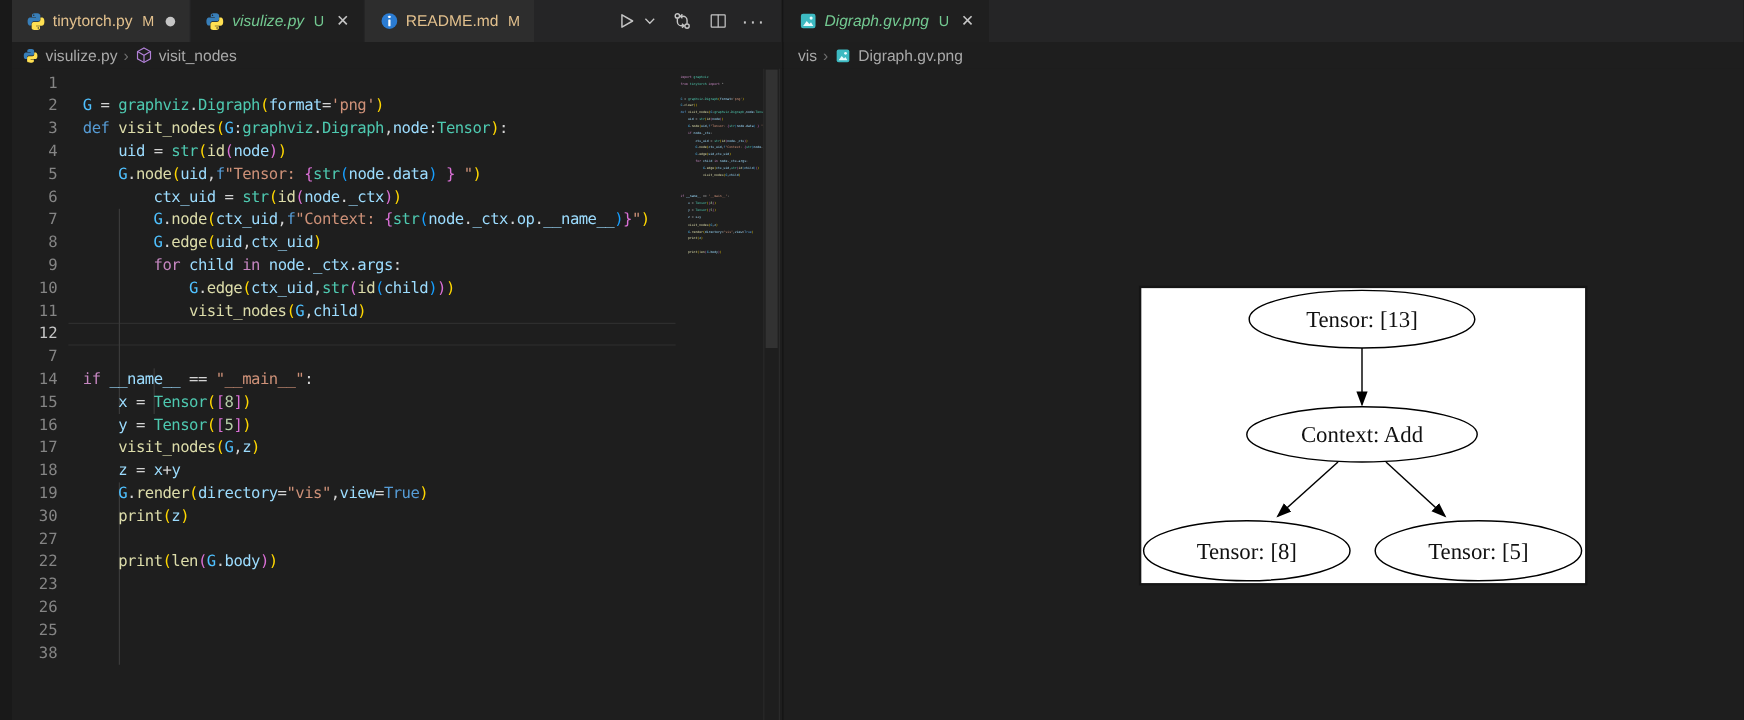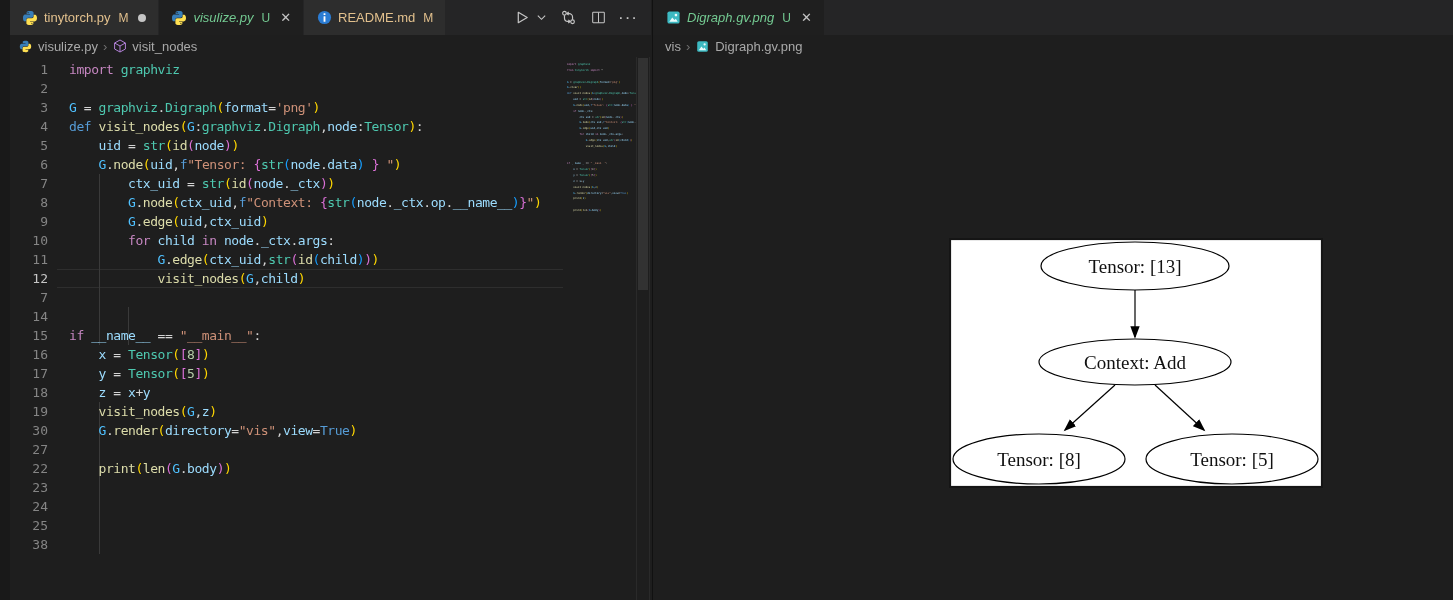--- a/index.html
+++ b/index.html
@@ -201,45 +201,45 @@
           <div class="ln">14</div>
           <div class="ln">15</div>
           <div class="ln">16</div>
           <div class="ln">17</div>
           <div class="ln">18</div>
           <div class="ln">19</div>
           <div class="ln">30</div>
           <div class="ln">27</div>
           <div class="ln">22</div>
           <div class="ln">23</div>
-          <div class="ln">24</div>
+          <div class="ln">26</div>
           <div class="ln">25</div>
           <div class="ln">38</div>
         </div>
       <div class="code">
-          <div class="cl"><span style="color: rgb(197, 134, 192);">import</span><span style="color: rgb(212, 212, 212);"> </span><span style="color: rgb(78, 201, 176);">graphviz</span></div>
           <div class="cl"> </div>
           <div class="cl"><span style="color: rgb(79, 193, 255);">G</span><span style="color: rgb(212, 212, 212);"> = </span><span style="color: rgb(78, 201, 176);">graphviz</span><span style="color: rgb(212, 212, 212);">.</span><span style="color: rgb(78, 201, 176);">Digraph</span><span style="color: rgb(255, 215, 0);">(</span><span style="color: rgb(156, 220, 254);">format</span><span style="color: rgb(212, 212, 212);">=</span><span style="color: rgb(206, 145, 120);">'png'</span><span style="color: rgb(255, 215, 0);">)</span></div>
           <div class="cl"><span style="color: rgb(86, 156, 214);">def</span><span style="color: rgb(212, 212, 212);"> </span><span style="color: rgb(220, 220, 170);">visit_nodes</span><span style="color: rgb(255, 215, 0);">(</span><span style="color: rgb(79, 193, 255);">G</span><span style="color: rgb(212, 212, 212);">:</span><span style="color: rgb(78, 201, 176);">graphviz</span><span style="color: rgb(212, 212, 212);">.</span><span style="color: rgb(78, 201, 176);">Digraph</span><span style="color: rgb(212, 212, 212);">,</span><span style="color: rgb(156, 220, 254);">node</span><span style="color: rgb(212, 212, 212);">:</span><span style="color: rgb(78, 201, 176);">Tensor</span><span style="color: rgb(255, 215, 0);">)</span><span style="color: rgb(212, 212, 212);">:</span></div>
           <div class="cl"><span style="color: rgb(212, 212, 212);">    </span><span style="color: rgb(156, 220, 254);">uid</span><span style="color: rgb(212, 212, 212);"> = </span><span style="color: rgb(78, 201, 176);">str</span><span style="color: rgb(255, 215, 0);">(</span><span style="color: rgb(220, 220, 170);">id</span><span style="color: rgb(218, 112, 214);">(</span><span style="color: rgb(156, 220, 254);">node</span><span style="color: rgb(218, 112, 214);">)</span><span style="color: rgb(255, 215, 0);">)</span></div>
           <div class="cl"><span style="color: rgb(212, 212, 212);">    </span><span style="color: rgb(79, 193, 255);">G</span><span style="color: rgb(212, 212, 212);">.</span><span style="color: rgb(220, 220, 170);">node</span><span style="color: rgb(255, 215, 0);">(</span><span style="color: rgb(156, 220, 254);">uid</span><span style="color: rgb(212, 212, 212);">,</span><span style="color: rgb(86, 156, 214);">f</span><span style="color: rgb(206, 145, 120);">"Tensor: </span><span style="color: rgb(218, 112, 214);">{</span><span style="color: rgb(78, 201, 176);">str</span><span style="color: rgb(23, 159, 255);">(</span><span style="color: rgb(156, 220, 254);">node</span><span style="color: rgb(212, 212, 212);">.</span><span style="color: rgb(156, 220, 254);">data</span><span style="color: rgb(23, 159, 255);">)</span><span style="color: rgb(212, 212, 212);"> </span><span style="color: rgb(218, 112, 214);">}</span><span style="color: rgb(206, 145, 120);"> "</span><span style="color: rgb(255, 215, 0);">)</span></div>
           <div class="cl"><span style="color: rgb(212, 212, 212);">        </span><span style="color: rgb(156, 220, 254);">ctx_uid</span><span style="color: rgb(212, 212, 212);"> = </span><span style="color: rgb(78, 201, 176);">str</span><span style="color: rgb(255, 215, 0);">(</span><span style="color: rgb(220, 220, 170);">id</span><span style="color: rgb(218, 112, 214);">(</span><span style="color: rgb(156, 220, 254);">node</span><span style="color: rgb(212, 212, 212);">.</span><span style="color: rgb(156, 220, 254);">_ctx</span><span style="color: rgb(218, 112, 214);">)</span><span style="color: rgb(255, 215, 0);">)</span></div>
           <div class="cl"><span style="color: rgb(212, 212, 212);">        </span><span style="color: rgb(79, 193, 255);">G</span><span style="color: rgb(212, 212, 212);">.</span><span style="color: rgb(220, 220, 170);">node</span><span style="color: rgb(255, 215, 0);">(</span><span style="color: rgb(156, 220, 254);">ctx_uid</span><span style="color: rgb(212, 212, 212);">,</span><span style="color: rgb(86, 156, 214);">f</span><span style="color: rgb(206, 145, 120);">"Context: </span><span style="color: rgb(218, 112, 214);">{</span><span style="color: rgb(78, 201, 176);">str</span><span style="color: rgb(23, 159, 255);">(</span><span style="color: rgb(156, 220, 254);">node</span><span style="color: rgb(212, 212, 212);">.</span><span style="color: rgb(156, 220, 254);">_ctx</span><span style="color: rgb(212, 212, 212);">.</span><span style="color: rgb(156, 220, 254);">op</span><span style="color: rgb(212, 212, 212);">.</span><span style="color: rgb(156, 220, 254);">__name__</span><span style="color: rgb(23, 159, 255);">)</span><span style="color: rgb(218, 112, 214);">}</span><span style="color: rgb(206, 145, 120);">"</span><span style="color: rgb(255, 215, 0);">)</span></div>
           <div class="cl"><span style="color: rgb(212, 212, 212);">        </span><span style="color: rgb(79, 193, 255);">G</span><span style="color: rgb(212, 212, 212);">.</span><span style="color: rgb(220, 220, 170);">edge</span><span style="color: rgb(255, 215, 0);">(</span><span style="color: rgb(156, 220, 254);">uid</span><span style="color: rgb(212, 212, 212);">,</span><span style="color: rgb(156, 220, 254);">ctx_uid</span><span style="color: rgb(255, 215, 0);">)</span></div>
           <div class="cl"><span style="color: rgb(212, 212, 212);">        </span><span style="color: rgb(197, 134, 192);">for</span><span style="color: rgb(212, 212, 212);"> </span><span style="color: rgb(156, 220, 254);">child</span><span style="color: rgb(212, 212, 212);"> </span><span style="color: rgb(197, 134, 192);">in</span><span style="color: rgb(212, 212, 212);"> </span><span style="color: rgb(156, 220, 254);">node</span><span style="color: rgb(212, 212, 212);">.</span><span style="color: rgb(156, 220, 254);">_ctx</span><span style="color: rgb(212, 212, 212);">.</span><span style="color: rgb(156, 220, 254);">args</span><span style="color: rgb(212, 212, 212);">:</span></div>
           <div class="cl"><span style="color: rgb(212, 212, 212);">            </span><span style="color: rgb(79, 193, 255);">G</span><span style="color: rgb(212, 212, 212);">.</span><span style="color: rgb(220, 220, 170);">edge</span><span style="color: rgb(255, 215, 0);">(</span><span style="color: rgb(156, 220, 254);">ctx_uid</span><span style="color: rgb(212, 212, 212);">,</span><span style="color: rgb(78, 201, 176);">str</span><span style="color: rgb(218, 112, 214);">(</span><span style="color: rgb(220, 220, 170);">id</span><span style="color: rgb(23, 159, 255);">(</span><span style="color: rgb(156, 220, 254);">child</span><span style="color: rgb(23, 159, 255);">)</span><span style="color: rgb(218, 112, 214);">)</span><span style="color: rgb(255, 215, 0);">)</span></div>
           <div class="cl"><span style="color: rgb(212, 212, 212);">            </span><span style="color: rgb(220, 220, 170);">visit_nodes</span><span style="color: rgb(255, 215, 0);">(</span><span style="color: rgb(79, 193, 255);">G</span><span style="color: rgb(212, 212, 212);">,</span><span style="color: rgb(156, 220, 254);">child</span><span style="color: rgb(255, 215, 0);">)</span></div>
           <div class="cl"> </div>
           <div class="cl"> </div>
           <div class="cl"><span style="color: rgb(197, 134, 192);">if</span><span style="color: rgb(212, 212, 212);"> </span><span style="color: rgb(156, 220, 254);">__name__</span><span style="color: rgb(212, 212, 212);"> == </span><span style="color: rgb(206, 145, 120);">"__main__"</span><span style="color: rgb(212, 212, 212);">:</span></div>
           <div class="cl"><span style="color: rgb(212, 212, 212);">    </span><span style="color: rgb(156, 220, 254);">x</span><span style="color: rgb(212, 212, 212);"> = </span><span style="color: rgb(78, 201, 176);">Tensor</span><span style="color: rgb(255, 215, 0);">(</span><span style="color: rgb(218, 112, 214);">[</span><span style="color: rgb(181, 206, 168);">8</span><span style="color: rgb(218, 112, 214);">]</span><span style="color: rgb(255, 215, 0);">)</span></div>
           <div class="cl"><span style="color: rgb(212, 212, 212);">    </span><span style="color: rgb(156, 220, 254);">y</span><span style="color: rgb(212, 212, 212);"> = </span><span style="color: rgb(78, 201, 176);">Tensor</span><span style="color: rgb(255, 215, 0);">(</span><span style="color: rgb(218, 112, 214);">[</span><span style="color: rgb(181, 206, 168);">5</span><span style="color: rgb(218, 112, 214);">]</span><span style="color: rgb(255, 215, 0);">)</span></div>
+          <div class="cl"><span style="color: rgb(212, 212, 212);">    </span><span style="color: rgb(220, 220, 170);">visit_nodes</span><span style="color: rgb(255, 215, 0);">(</span><span style="color: rgb(79, 193, 255);">G</span><span style="color: rgb(212, 212, 212);">,</span><span style="color: rgb(156, 220, 254);">z</span><span style="color: rgb(255, 215, 0);">)</span></div>
           <div class="cl"><span style="color: rgb(212, 212, 212);">    </span><span style="color: rgb(156, 220, 254);">z</span><span style="color: rgb(212, 212, 212);"> = </span><span style="color: rgb(156, 220, 254);">x</span><span style="color: rgb(212, 212, 212);">+</span><span style="color: rgb(156, 220, 254);">y</span></div>
-          <div class="cl"><span style="color: rgb(212, 212, 212);">    </span><span style="color: rgb(220, 220, 170);">visit_nodes</span><span style="color: rgb(255, 215, 0);">(</span><span style="color: rgb(79, 193, 255);">G</span><span style="color: rgb(212, 212, 212);">,</span><span style="color: rgb(156, 220, 254);">z</span><span style="color: rgb(255, 215, 0);">)</span></div>
           <div class="cl"><span style="color: rgb(212, 212, 212);">    </span><span style="color: rgb(79, 193, 255);">G</span><span style="color: rgb(212, 212, 212);">.</span><span style="color: rgb(220, 220, 170);">render</span><span style="color: rgb(255, 215, 0);">(</span><span style="color: rgb(156, 220, 254);">directory</span><span style="color: rgb(212, 212, 212);">=</span><span style="color: rgb(206, 145, 120);">"vis"</span><span style="color: rgb(212, 212, 212);">,</span><span style="color: rgb(156, 220, 254);">view</span><span style="color: rgb(212, 212, 212);">=</span><span style="color: rgb(86, 156, 214);">True</span><span style="color: rgb(255, 215, 0);">)</span></div>
+          <div class="cl"><span style="color: rgb(212, 212, 212);">    </span><span style="color: rgb(220, 220, 170);">print</span><span style="color: rgb(255, 215, 0);">(</span><span style="color: rgb(156, 220, 254);">z</span><span style="color: rgb(255, 215, 0);">)</span></div>
           <div class="cl"> </div>
           <div class="cl"><span style="color: rgb(212, 212, 212);">    </span><span style="color: rgb(220, 220, 170);">print</span><span style="color: rgb(255, 215, 0);">(</span><span style="color: rgb(220, 220, 170);">len</span><span style="color: rgb(218, 112, 214);">(</span><span style="color: rgb(79, 193, 255);">G</span><span style="color: rgb(212, 212, 212);">.</span><span style="color: rgb(156, 220, 254);">body</span><span style="color: rgb(218, 112, 214);">)</span><span style="color: rgb(255, 215, 0);">)</span></div>
         </div>
       <div class="minimap">
         <div class="mini">
             <div class="cl"><span style="color: rgb(197, 134, 192);">import</span><span style="color: rgb(212, 212, 212);"> </span><span style="color: rgb(78, 201, 176);">graphviz</span></div>
             <div class="cl"><span style="color: rgb(197, 134, 192);">from</span><span style="color: rgb(212, 212, 212);"> </span><span style="color: rgb(78, 201, 176);">tinytorch</span><span style="color: rgb(212, 212, 212);"> </span><span style="color: rgb(197, 134, 192);">import</span><span style="color: rgb(212, 212, 212);"> *</span></div>
             <div class="cl"> </div>
             <div class="cl"><span style="color: rgb(79, 193, 255);">G</span><span style="color: rgb(212, 212, 212);"> = </span><span style="color: rgb(78, 201, 176);">graphviz</span><span style="color: rgb(212, 212, 212);">.</span><span style="color: rgb(78, 201, 176);">Digraph</span><span style="color: rgb(255, 215, 0);">(</span><span style="color: rgb(156, 220, 254);">format</span><span style="color: rgb(212, 212, 212);">=</span><span style="color: rgb(206, 145, 120);">'png'</span><span style="color: rgb(255, 215, 0);">)</span></div>
             <div class="cl"><span style="color: rgb(79, 193, 255);">G</span><span style="color: rgb(212, 212, 212);">.</span><span style="color: rgb(220, 220, 170);">clear</span><span style="color: rgb(255, 215, 0);">(</span><span style="color: rgb(255, 215, 0);">)</span></div>

